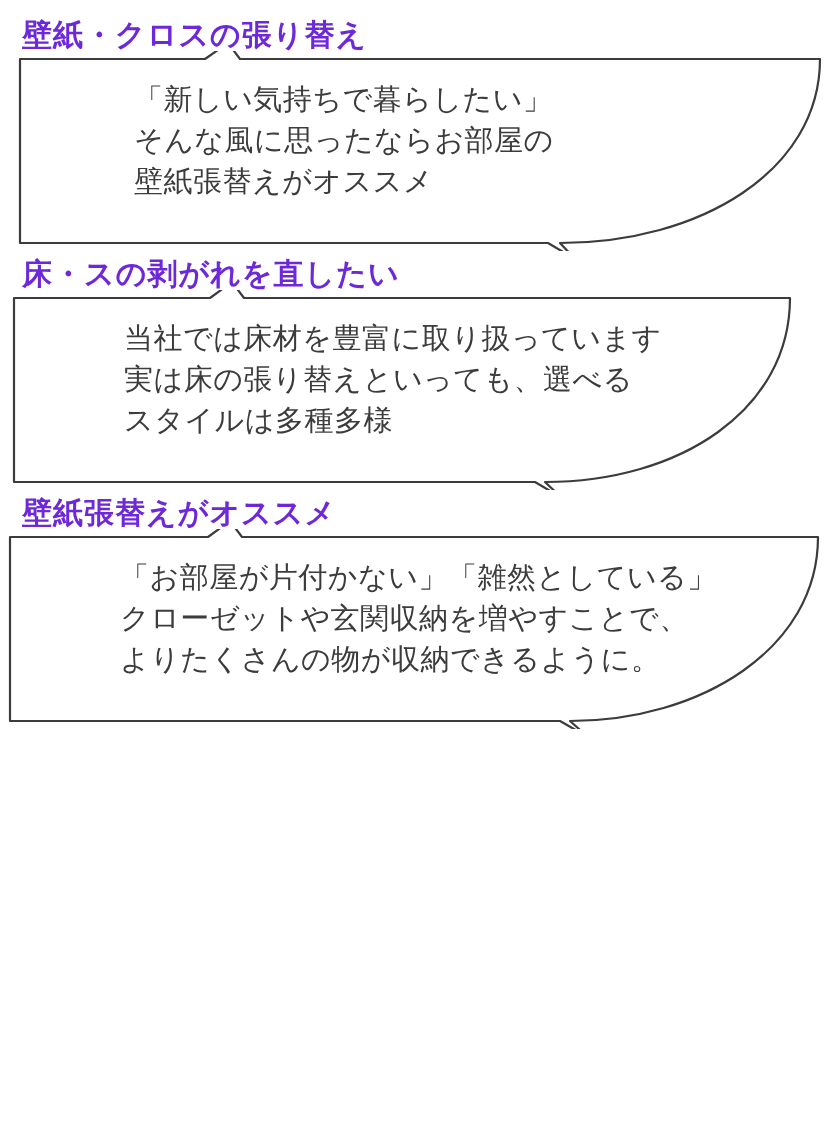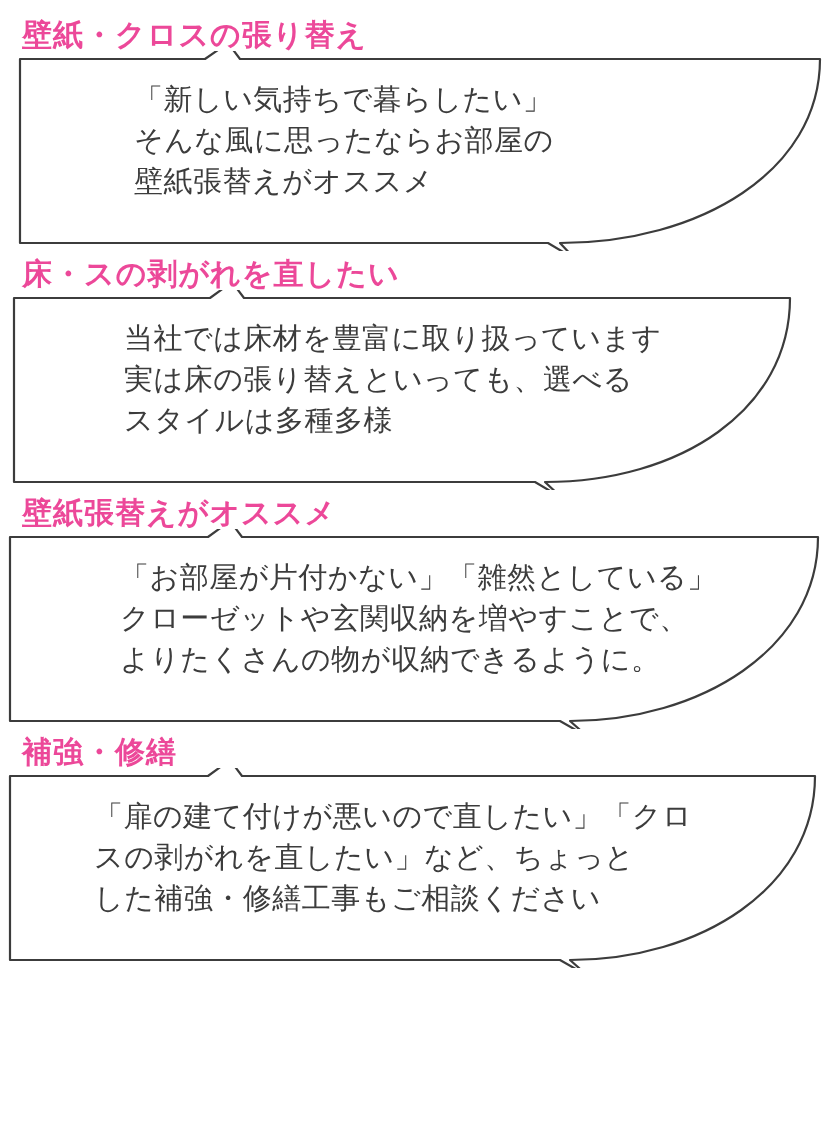--- a/index.html
+++ b/index.html
@@ -20,21 +20,21 @@
     height: 1135px;
     box-sizing: border-box;
   }
 
   .section {
     position: relative;
     width: 828px;
   }
 
   .heading {
-    color: #ec4899;
+    color: #6d28d9;
     font-weight: bold;
     font-size: 30px;
     letter-spacing: 1px;
     line-height: 1.1;
     padding-left: 22px;
     margin: 0;
     white-space: nowrap;
   }
 
   .bubble-wrap {
@@ -137,34 +137,14 @@
                  L 588 208
                  L 560 192
                  Z" fill="#ffffff" stroke="#3c3c3c" stroke-width="2.2" stroke-linejoin="round"></path>
       </svg>
       <div class="bubble-text t3">「お部屋が片付かない」「雑然としている」
 クローゼットや玄関収納を増やすことで、
 よりたくさんの物が収納できるように。</div>
     </div>
   </div>
 
-  <div class="section s4">
-    <h2 class="heading h4off">補強・修繕</h2>
-    <div class="bubble-wrap">
-      <svg class="bubble-svg" viewBox="0 0 828 200" width="828" height="200" preserveAspectRatio="none">
-        <path d="M 10 192
-                 L 10 8
-                 L 208 8
-                 L 230 -8
-                 L 242 8
-                 L 815 8
-                 C 815 120, 700 192, 570 192
-                 L 588 208
-                 L 560 192
-                 Z" fill="#ffffff" stroke="#3c3c3c" stroke-width="2.2" stroke-linejoin="round"></path>
-      </svg>
-      <div class="bubble-text t4">「扉の建て付けが悪いので直したい」「クロ
-スの剥がれを直したい」など、ちょっと
-した補強・修繕工事もご相談ください</div>
-    </div>
-  </div>
 
 </div>
 
 </body></html>

